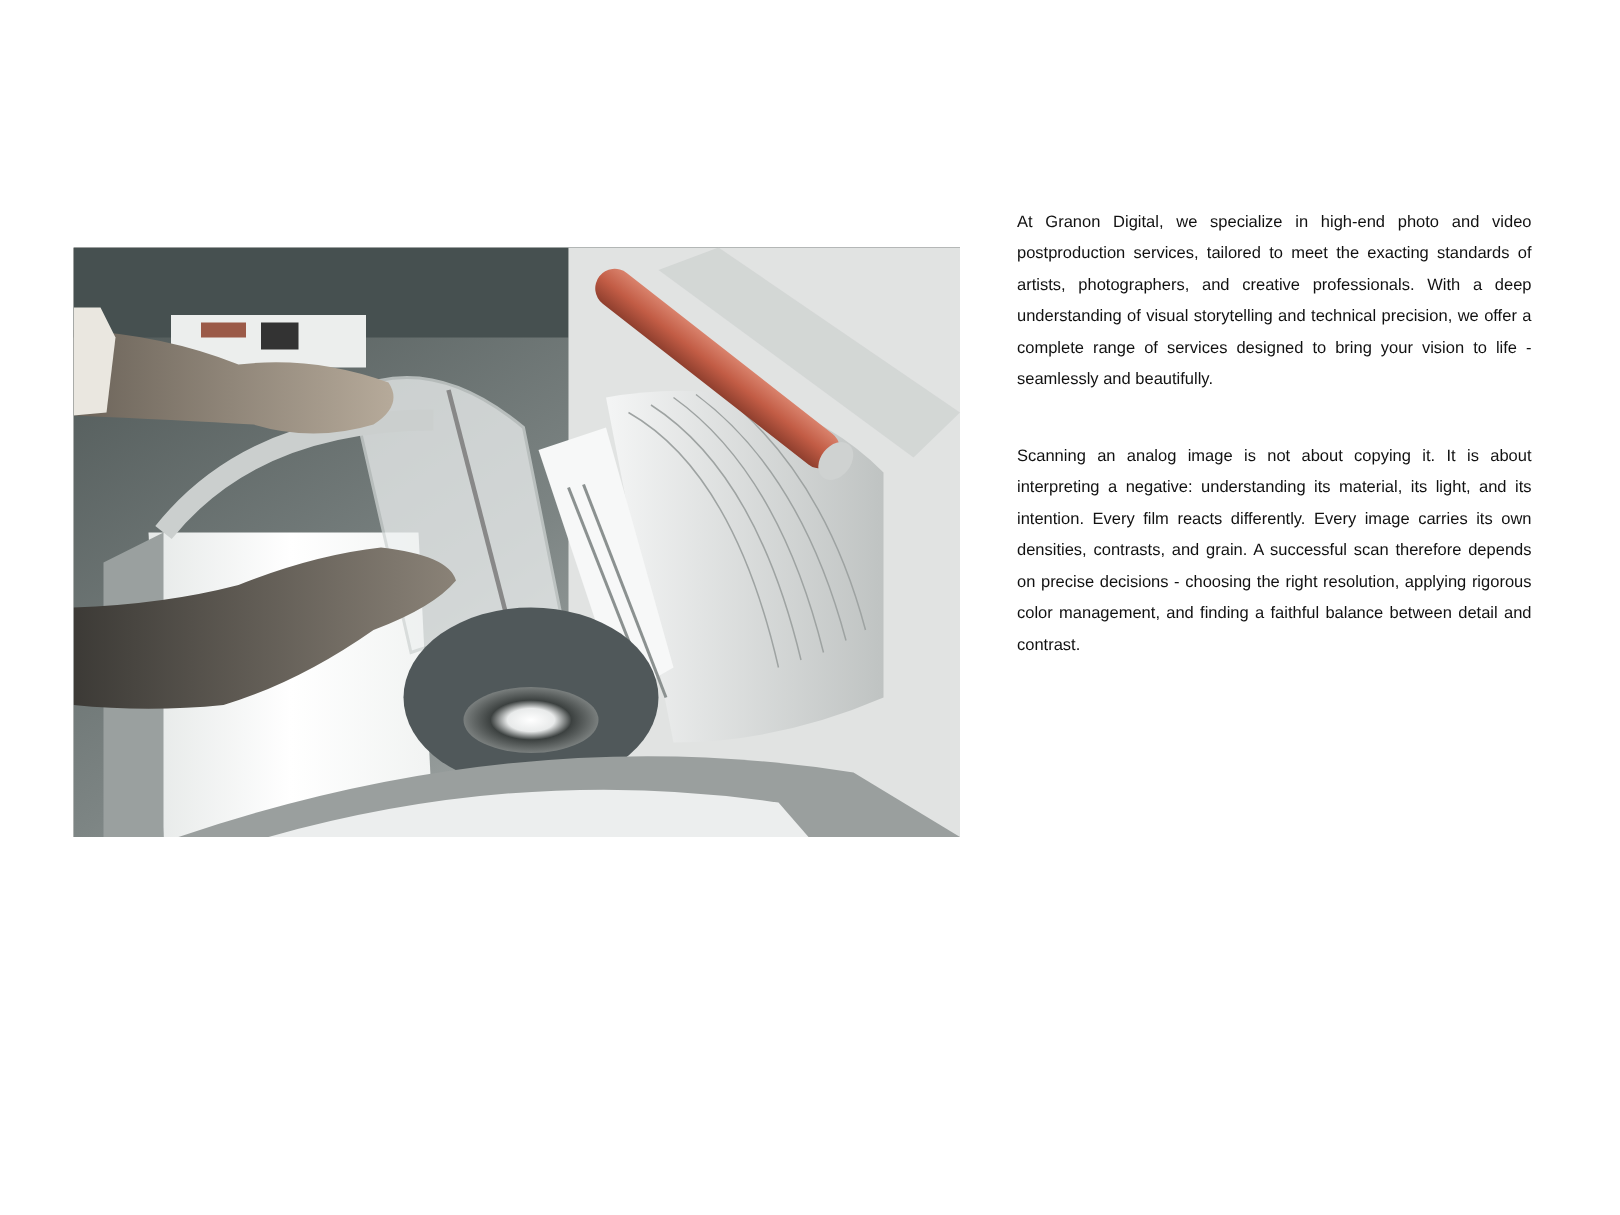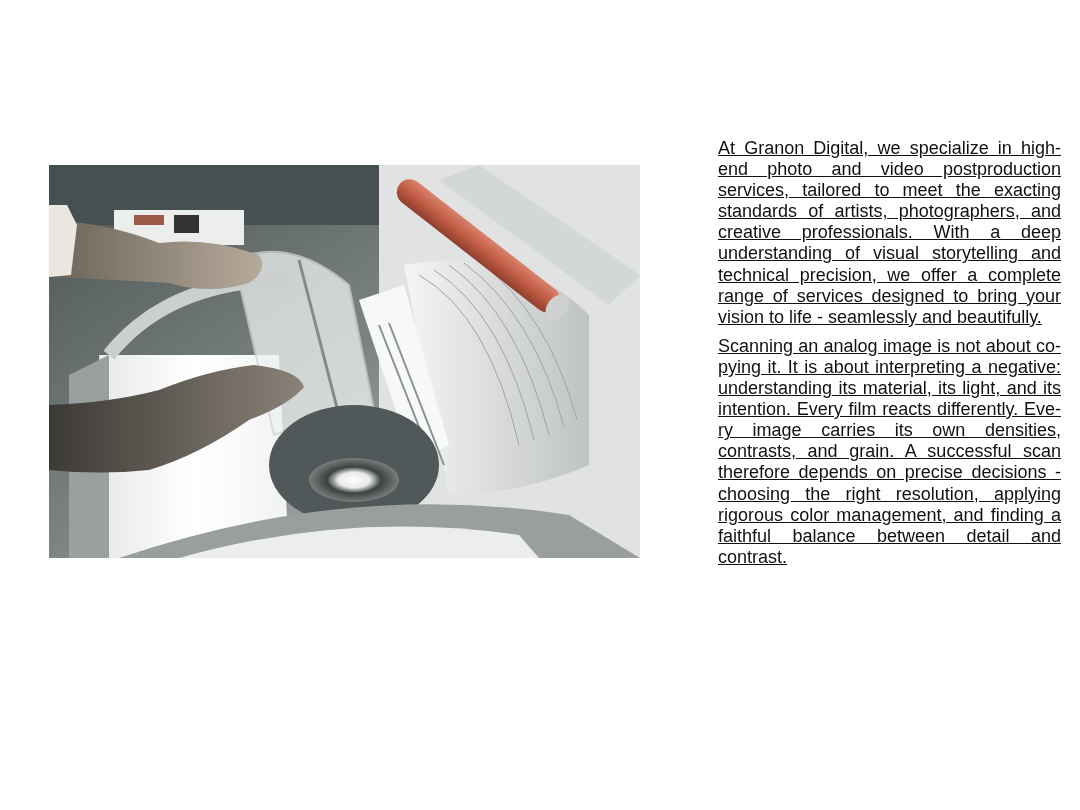--- a/index.html
+++ b/index.html
@@ -19,35 +19,34 @@
       left: 49px;
       top: 165px;
       width: 591px;
       height: 393px;
       overflow: hidden;
       background: #6c7270;
     }
     .photo svg { display: block; width: 100%; height: 100%; }
     .text-col {
       position: absolute;
-      left: 718px;
+      left: 678px;
       top: 138px;
       width: 343px;
       color: #111111;
-      font-size: 18px;
+      font-size: 11px;
       line-height: 21.1px;
       text-align: justify;
       hyphens: manual;
-      text-decoration: underline;
     }
     .text-col p {
       margin: 0;
     }
     .text-col p + p {
-      margin-top: 8px;
+      margin-top: 29px;
     }
   </style>
 </head>
 <body>
 
 <div class="photo" role="img" aria-label="Hands loading a transparent film drum into a drum scanner with an orange roller">
   <svg viewBox="0 0 591 393" preserveAspectRatio="none" xmlns="http://www.w3.org/2000/svg">
     <defs>
       <linearGradient id="bgGrad" x1="0" y1="0" x2="1" y2="1">
         <stop offset="0" stop-color="#4a5352"></stop>

